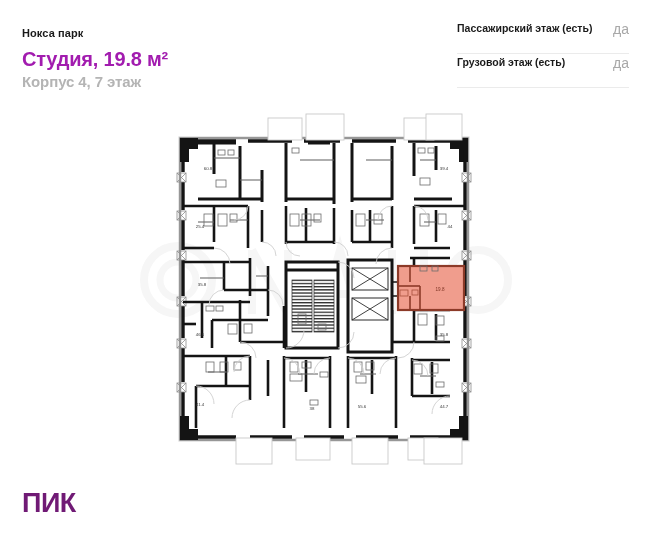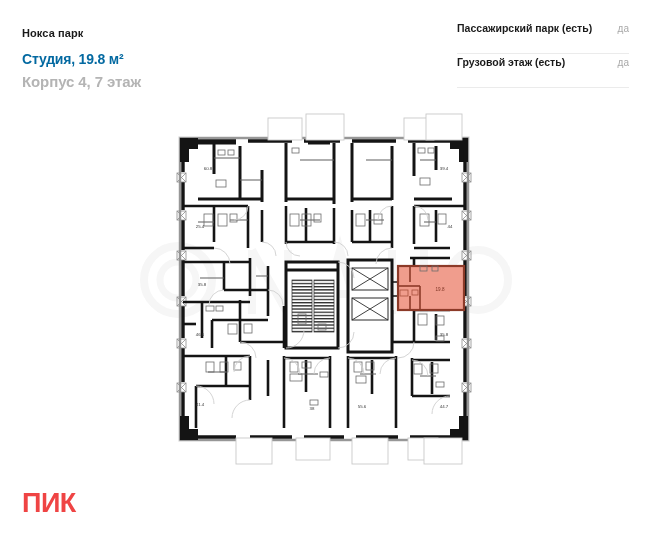--- a/index.html
+++ b/index.html
@@ -32,23 +32,23 @@
   }
   #project-name {
     font-size: 11px;
     font-weight: bold;
     color: #1a1a1a;
     letter-spacing: 0.1px;
     line-height: 14px;
     margin: 0 0 8px 0;
   }
   #unit-title {
-    font-size: 14px;
+    font-size: 20px;
     font-weight: bold;
-    color: #0369a1;
+    color: #a21caf;
     line-height: 22px;
     letter-spacing: -0.2px;
     margin: 0;
   }
   #unit-subtitle {
     font-size: 15px;
     font-weight: bold;
     color: #b4b4b4;
     line-height: 20px;
     letter-spacing: -0.1px;
@@ -71,21 +71,21 @@
     justify-content: space-between;
   }
   .spec-label {
     font-size: 10.5px;
     font-weight: bold;
     color: #1a1a1a;
     line-height: 14px;
     padding-top: 1px;
   }
   .spec-value {
-    font-size: 10px;
+    font-size: 14px;
     color: #a8a8a8;
     line-height: 14px;
     padding-top: 2px;
   }
 
   
   #plan-wrap {
     position: absolute;
     left: 0;
     top: 110px;
@@ -105,39 +105,39 @@
     width: 648px;
     height: 60px;
   }
   #pik-logo {
     position: absolute;
     left: 22px;
     top: 8px;
     font-size: 27px;
     font-weight: bold;
     letter-spacing: -0.5px;
-    color: #ef4444;
+    color: #701a75;
     line-height: 30px;
     font-family: "Liberation Sans", sans-serif;
   }
 </style>
 </head>
 <body>
 
 <div id="header">
 
   <div id="title-block">
     <div id="project-name">Нокса парк</div>
     <div id="unit-title">Студия, 19.8 м²</div>
     <div id="unit-subtitle">Корпус 4, 7 этаж</div>
   </div>
 
   <div id="spec-list">
     <div class="spec-row">
-      <span class="spec-label">Пассажирский парк (есть)</span>
+      <span class="spec-label">Пассажирский этаж (есть)</span>
       <span class="spec-value">да</span>
     </div>
     <div class="spec-row">
       <span class="spec-label">Грузовой этаж (есть)</span>
       <span class="spec-value">да</span>
     </div>
   </div>
 
 </div>
 

